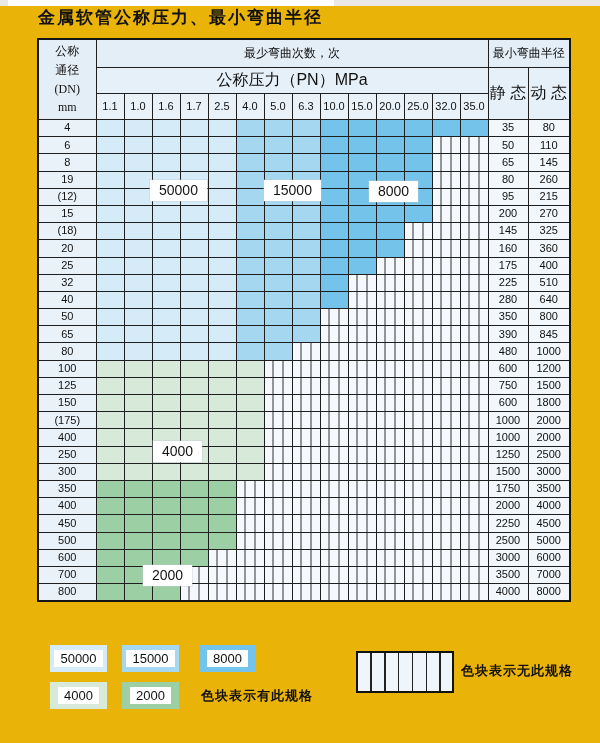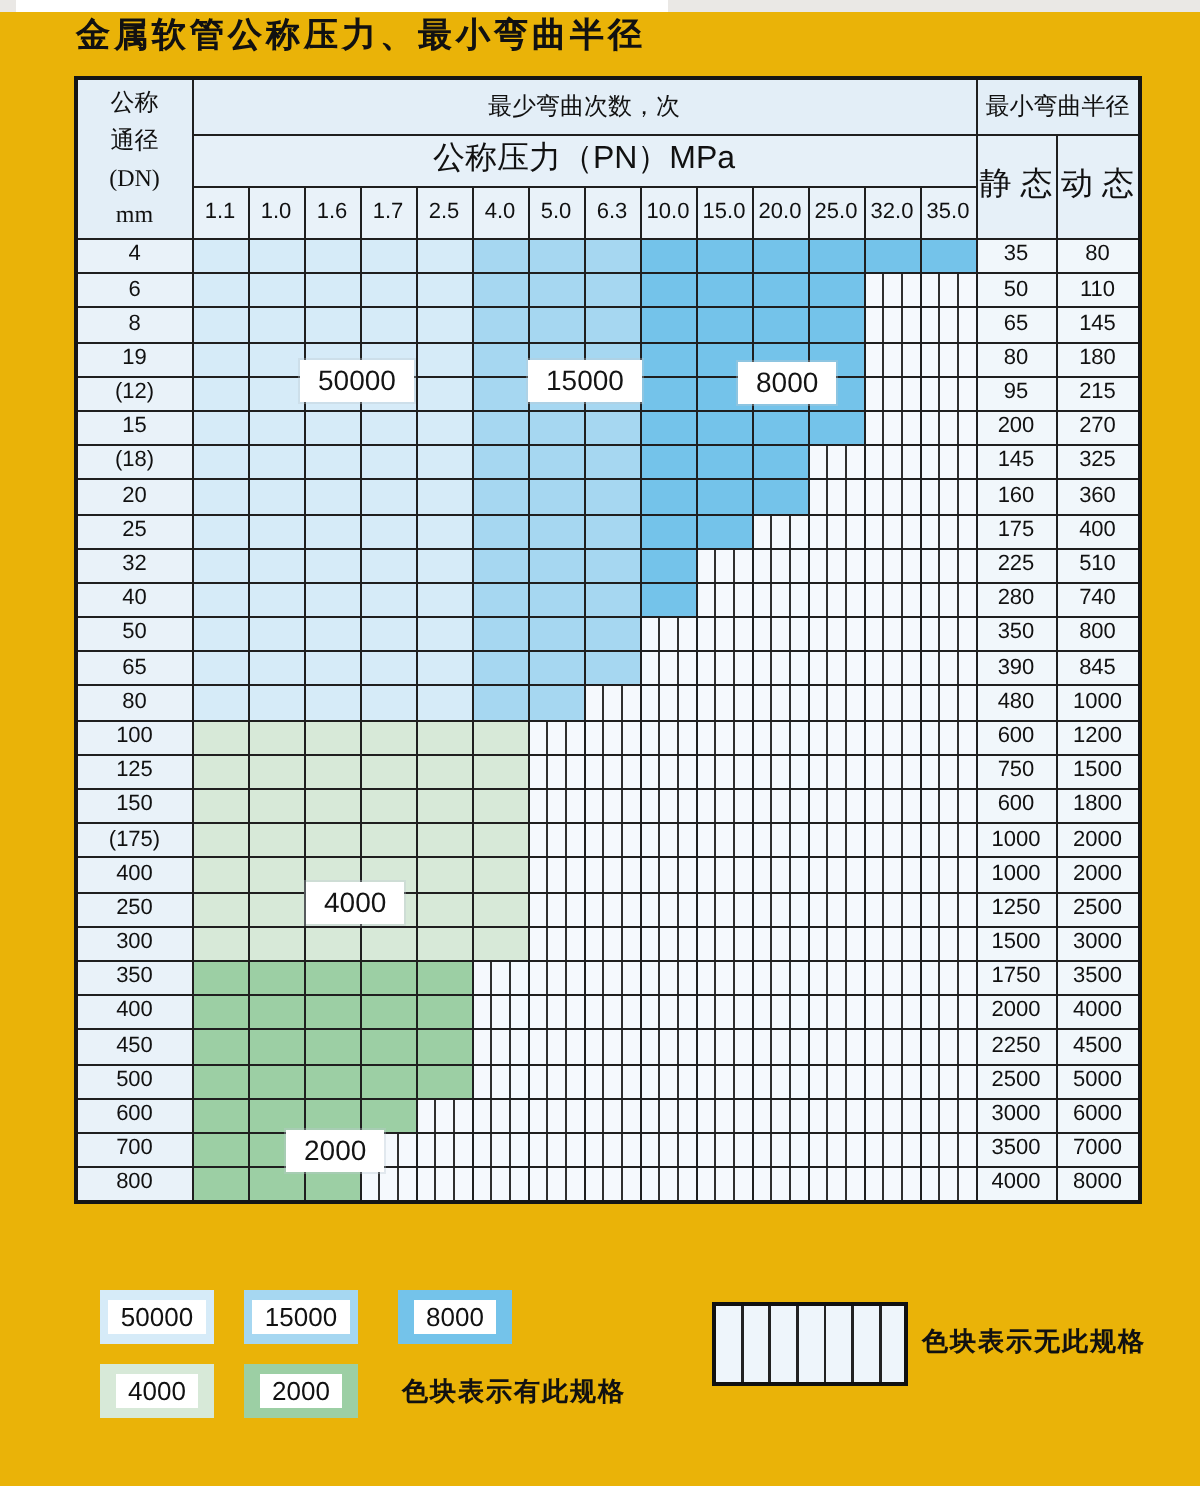--- a/index.html
+++ b/index.html
@@ -168,21 +168,21 @@
           <td style="background: rgb(166, 215, 241);"></td>
           <td style="background: rgb(166, 215, 241);"></td>
           <td style="background: rgb(166, 215, 241);"></td>
           <td style="background: rgb(116, 195, 234);"></td>
           <td style="background: rgb(116, 195, 234);"></td>
           <td style="background: rgb(116, 195, 234);"></td>
           <td style="background: rgb(116, 195, 234);"></td>
           <td class="cell-off"></td>
           <td class="cell-off"></td>
           <td class="val-cell">80</td>
-          <td class="val-cell">180</td>
+          <td class="val-cell">260</td>
         </tr>
         <tr class="data">
           <td class="dn-cell">(12)</td>
           <td style="background: rgb(214, 235, 248);"></td>
           <td style="background: rgb(214, 235, 248);"></td>
           <td style="background: rgb(214, 235, 248);"></td>
           <td style="background: rgb(214, 235, 248);"></td>
           <td style="background: rgb(214, 235, 248);"></td>
           <td style="background: rgb(166, 215, 241);"></td>
           <td style="background: rgb(166, 215, 241);"></td>
@@ -301,21 +301,21 @@
           <td style="background: rgb(166, 215, 241);"></td>
           <td style="background: rgb(166, 215, 241);"></td>
           <td style="background: rgb(166, 215, 241);"></td>
           <td style="background: rgb(116, 195, 234);"></td>
           <td class="cell-off"></td>
           <td class="cell-off"></td>
           <td class="cell-off"></td>
           <td class="cell-off"></td>
           <td class="cell-off"></td>
           <td class="val-cell">280</td>
-          <td class="val-cell">740</td>
+          <td class="val-cell">640</td>
         </tr>
         <tr class="data">
           <td class="dn-cell">50</td>
           <td style="background: rgb(214, 235, 248);"></td>
           <td style="background: rgb(214, 235, 248);"></td>
           <td style="background: rgb(214, 235, 248);"></td>
           <td style="background: rgb(214, 235, 248);"></td>
           <td style="background: rgb(214, 235, 248);"></td>
           <td style="background: rgb(166, 215, 241);"></td>
           <td style="background: rgb(166, 215, 241);"></td>

